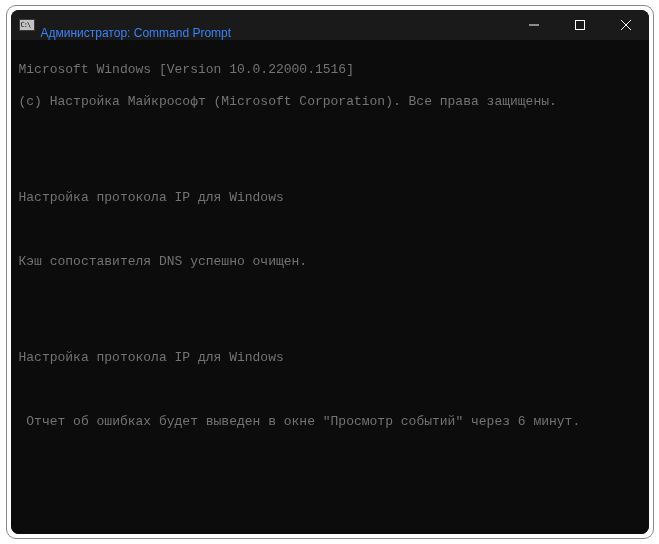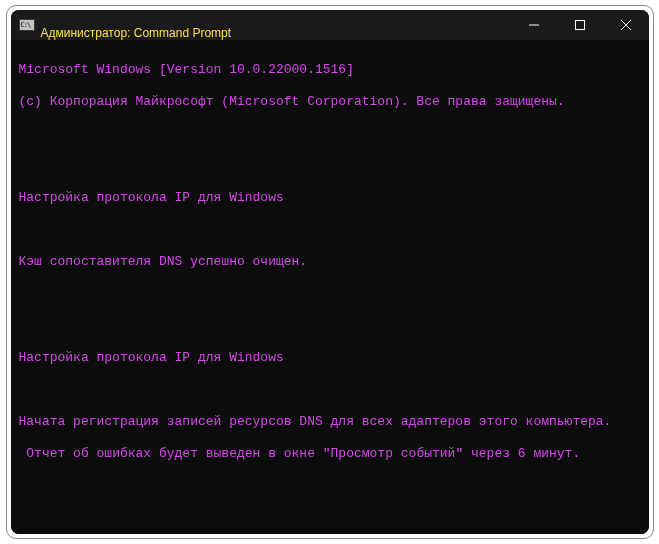--- a/index.html
+++ b/index.html
@@ -54,21 +54,21 @@
       position: relative;
       font-size: 7px;
       color: #111;
       font-family: monospace;
       line-height: 10px;
       text-align: left;
       padding-left: 1px;
       letter-spacing: -1px;
     }
     .title-text {
-      color: #fde047;
+      color: #3b82f6;
       font-size: 12px;
       margin-top: 16px;
     }
     .window-controls {
       display: flex;
       height: 100%;
     }
     .win-btn {
       width: 46px;
       height: 100%;
@@ -77,21 +77,21 @@
       justify-content: center;
       color: #fff;
       font-size: 10px;
     }
     .win-btn svg {
       display: block;
     }
     .terminal {
       flex: 1;
       background: #0c0c0c;
-      color: #d946ef;
+      color: #737373;
       font-family: Consolas, "Courier New", monospace;
       font-size: 13px;
       line-height: 16px;
       padding: 6px 8px 6px 8px;
       white-space: pre;
       overflow: hidden;
       position: relative;
     }
     .terminal-line {
       white-space: pre-wrap;
@@ -122,29 +122,28 @@
         <div class="win-btn">
           <svg width="10" height="10" viewBox="0 0 10 10">
               <line x1="0" y1="0" x2="10" y2="10" stroke="#ffffff" stroke-width="1"></line>
               <line x1="10" y1="0" x2="0" y2="10" stroke="#ffffff" stroke-width="1"></line>
             </svg>
         </div>
       </div>
     </div>
     <div class="terminal">
 <div class="terminal-line">Microsoft Windows [Version 10.0.22000.1516]</div>
-<div class="terminal-line">(c) Корпорация Майкрософт (Microsoft Corporation). Все права защищены.</div>
+<div class="terminal-line">(c) Настройка Майкрософт (Microsoft Corporation). Все права защищены.</div>
 <div class="terminal-line">&nbsp;</div>
 <div class="terminal-line">&nbsp;</div>
 <div class="terminal-line">Настройка протокола IP для Windows</div>
 <div class="terminal-line">&nbsp;</div>
 <div class="terminal-line">Кэш сопоставителя DNS успешно очищен.</div>
 <div class="terminal-line">&nbsp;</div>
 <div class="terminal-line">&nbsp;</div>
 <div class="terminal-line">Настройка протокола IP для Windows</div>
 <div class="terminal-line">&nbsp;</div>
-<div class="terminal-line">Начата регистрация записей ресурсов DNS для всех адаптеров этого компьютера.</div>
 <div class="terminal-line"> Отчет об ошибках будет выведен в окне "Просмотр событий" через 6 минут.</div>
 
 
     </div>
   </div>
 </div>
 
 </body></html>

